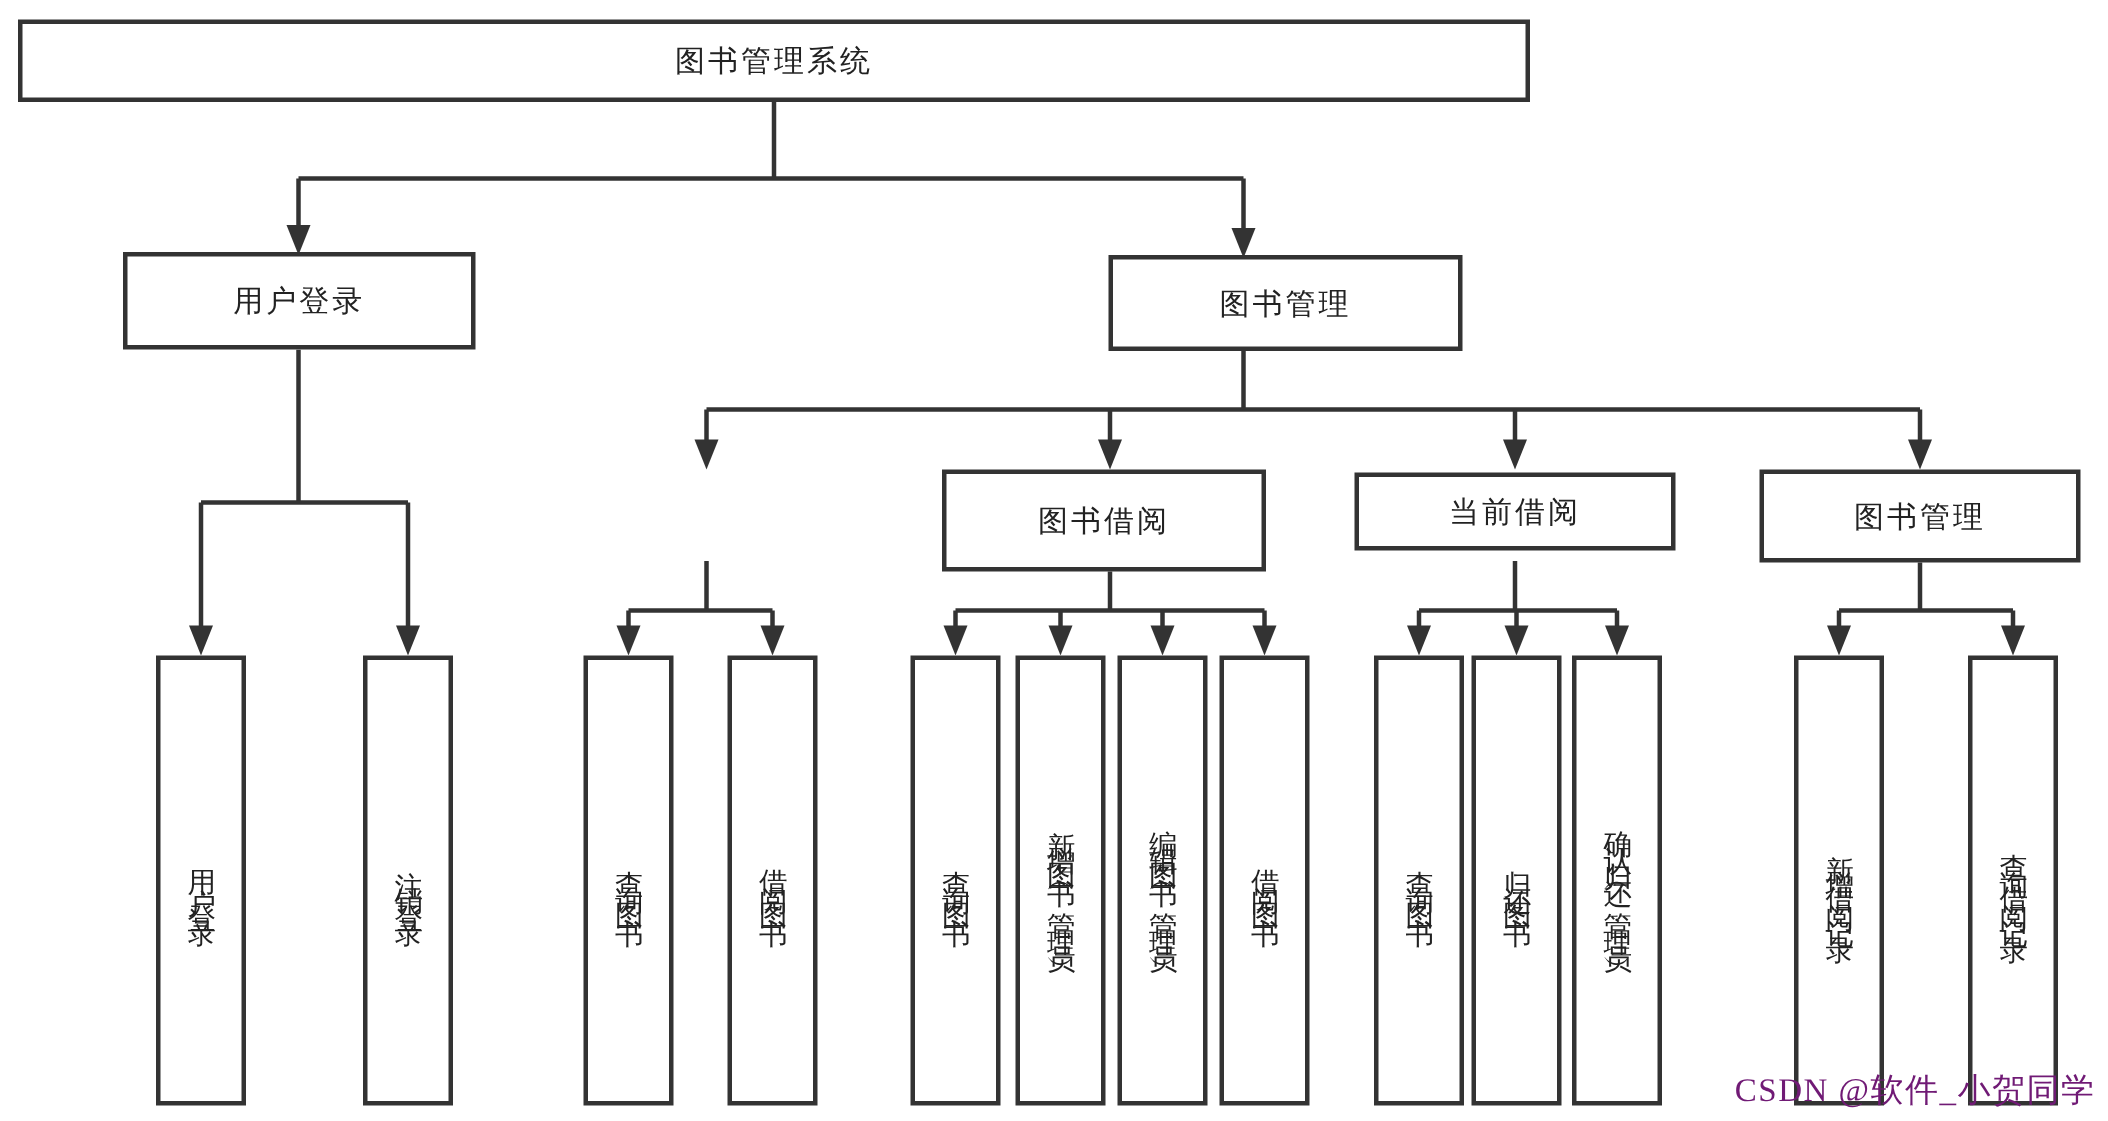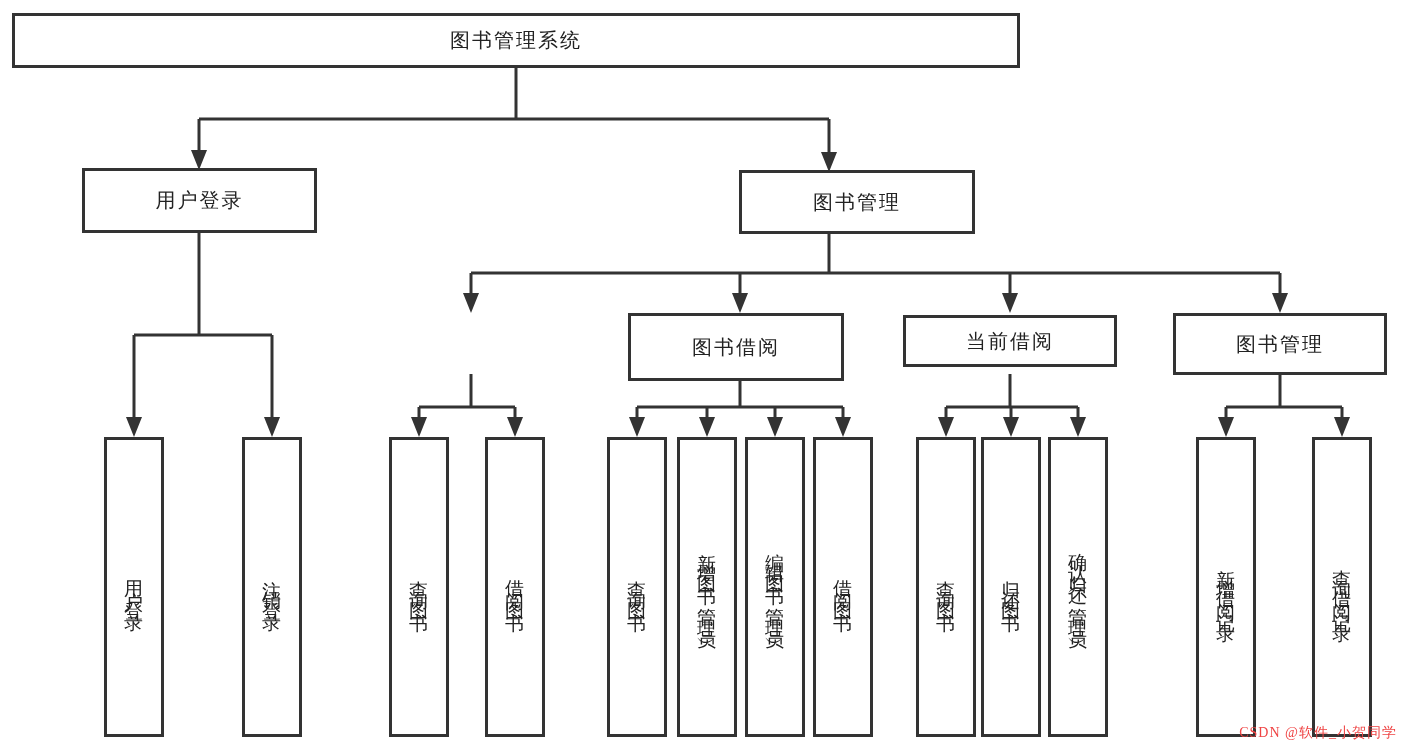--- a/index.html
+++ b/index.html
@@ -31,22 +31,22 @@
     text-orientation:mixed;
     font-size:19px;
     letter-spacing:11px;
     line-height:1;
     white-space:nowrap;
   }
   .watermark{
     position:absolute;
     right:8px;
     bottom:5px;
-    font-size:14px;
-    color:#ef4444;
+    font-size:22px;
+    color:#701a75;
     letter-spacing:1px;
     white-space:nowrap;
   }
 </style>
 </head>
 <body>
 
 <div class="stage">
 
   <svg class="wires" width="1405" height="747" viewBox="0 0 1405 747">

